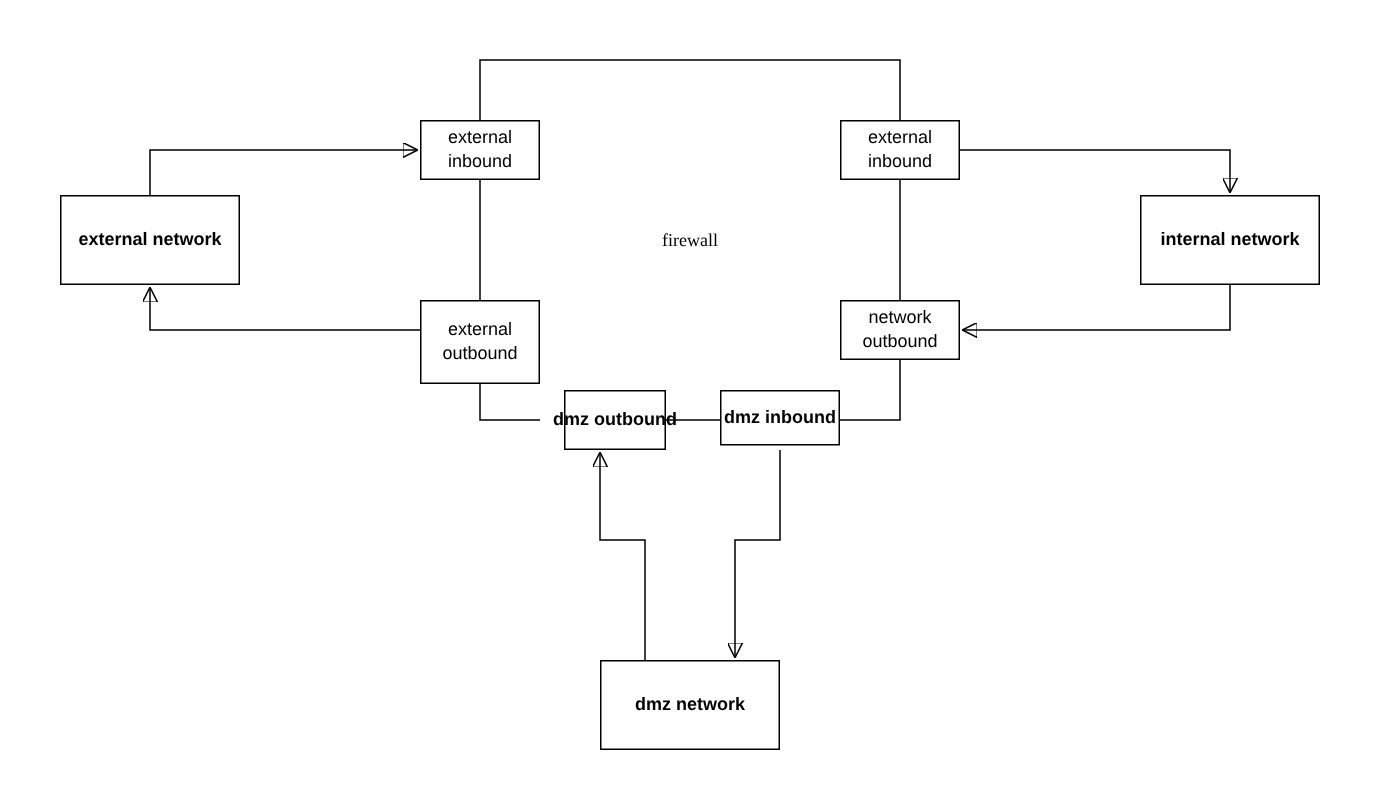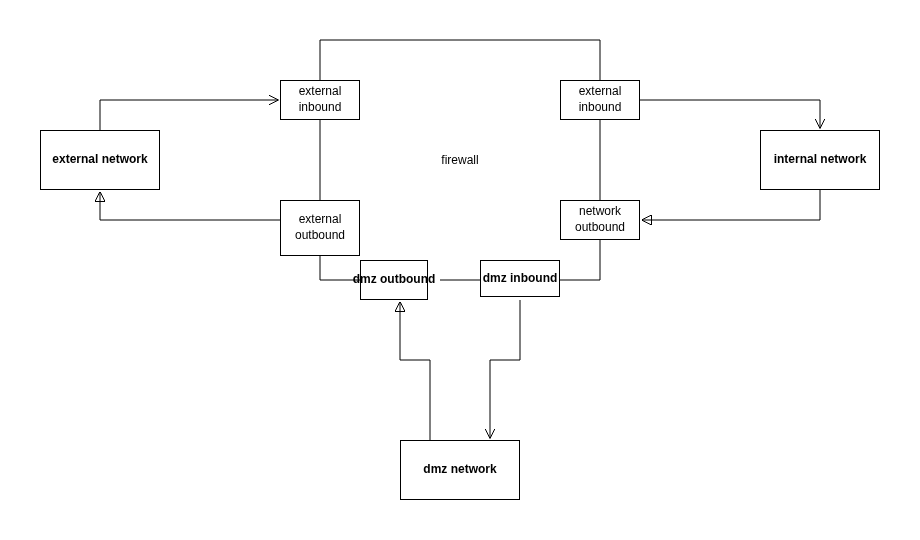--- a/index.html
+++ b/index.html
@@ -9,21 +9,21 @@
     overflow:hidden;
   }
   .edges{position:absolute;left:0;top:0;width:920px;height:540px;}
   .edges path{fill:none;stroke:#000000;stroke-width:1;}
   .node{
     position:absolute;display:flex;align-items:center;justify-content:center;
     text-align:center;background:#ffffff;border:1px solid #000000;
     box-sizing:border-box;line-height:1.3;padding:12px;
   }
   .node.onerow{white-space:nowrap;font-weight:bold;}
-  .free-label{position:absolute;text-align:center;background:transparent;}
+  .free-label{position:absolute;text-align:center;background:transparent;font-family:Liberation Serif, serif;}
 </style>
 </head>
 <body>
 
 <div class="canvas">
 
   <svg class="edges" width="920" height="540" viewBox="0 0 920 540" xmlns="http://www.w3.org/2000/svg">
     <defs>
       <marker id="arrow" viewBox="0 0 10 10" refX="9.5" refY="5" markerWidth="10" markerHeight="10" orient="auto-start-reverse">
         <path d="M0,0 L10,5 L0,10 z" fill="#000000" stroke="none"></path>
@@ -52,19 +52,19 @@
   <div class="node onerow" style="left:760px;top:130px;width:120px;height:60px">internal network</div>
 
   <div class="node" style="left:280px;top:80px;width:80px;height:40px">external inbound</div>
 
   <div class="node" style="left:560px;top:80px;width:80px;height:40px">external inbound</div>
 
   <div class="node" style="left:280px;top:200px;width:80px;height:56px">external outbound</div>
 
   <div class="node" style="left:560px;top:200px;width:80px;height:40px">network outbound</div>
 
-  <div class="node onerow" style="left:360px;top:260px;width:68px;height:40px">dmz outbound</div>
+  <div class="node onerow" style="left:376px;top:260px;width:68px;height:40px">dmz outbound</div>
 
   <div class="node onerow" style="left:480px;top:260px;width:80px;height:37px">dmz inbound</div>
 
   <div class="free-label" style="left:400px;top:153px;width:120px">firewall</div>
 
 </div>
 
 </body></html>

